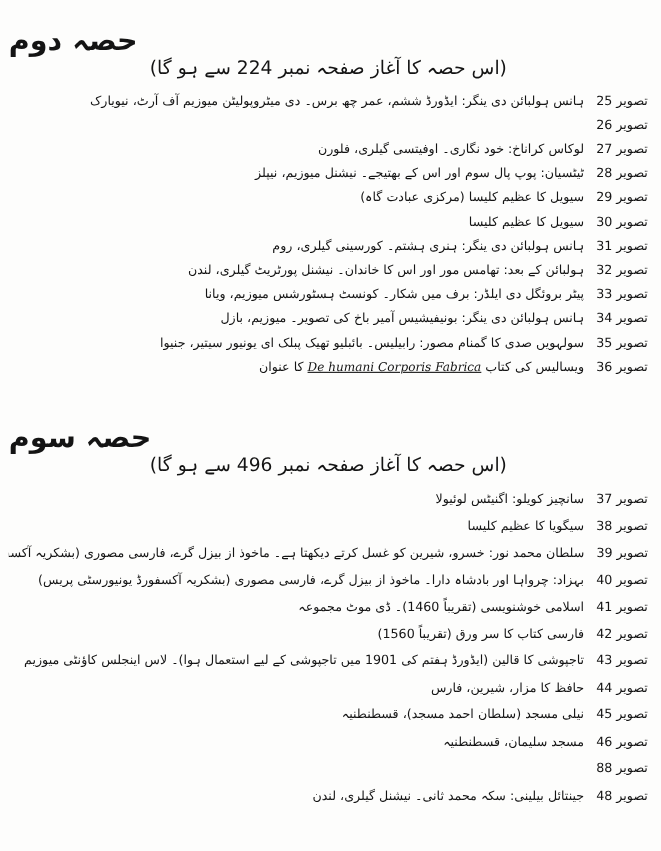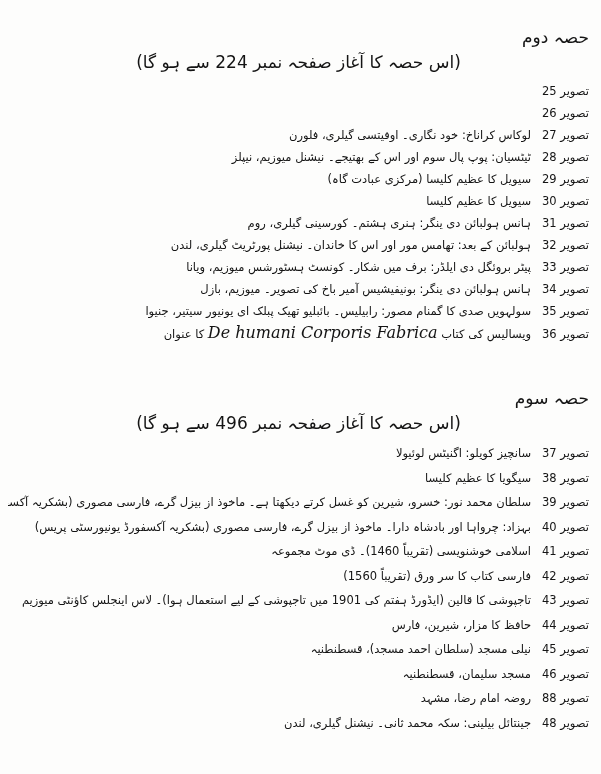--- a/index.html
+++ b/index.html
@@ -17,23 +17,23 @@
     font-family: "DejaVu Sans", sans-serif;
     direction: rtl;
     box-sizing: border-box;
     padding: 24px 12px 0 8px;
     overflow: hidden;
   }
   .part { margin: 0; }
   .part + .part { margin-top: 40px; }
   .part-title {
     margin: 0;
-    text-align: right;
-    font-size: 17px;
-    font-weight: 400;
+    text-align: left;
+    font-size: 26px;
+    font-weight: 700;
     line-height: 26px;
     letter-spacing: 0;
   }
   .part-subtitle {
     text-align: center;
     font-size: 17px;
     line-height: 20px;
     margin: 2px 0 8px 0;
   }
   .items { }
@@ -51,34 +51,36 @@
   .item-label {
     flex: 0 0 auto;
   }
   .item-text {
     flex: 0 1 auto;
     min-width: 0;
   }
   .latin {
     font-family: "DejaVu Serif", serif;
     font-style: italic;
-    font-size: 16px;
+    font-size: 11px;
+    text-decoration: underline;
   }
 </style>
 </head>
 <body>
 
 <main class="page">
 
   <section class="part sec-0">
     <h1 class="part-title">حصہ دوم</h1>
     <div class="part-subtitle">(اس حصہ کا آغاز صفحہ نمبر 224 سے ہو گا)</div>
     <div class="items">
         <div class="item">
           <span class="item-label">تصویر 25</span>
+          <span class="item-text">ہانس ہولبائن دی ینگر: ایڈورڈ ششم، عمر چھ برس۔ دی میٹروپولیٹن میوزیم آف آرٹ، نیویارک</span>
         </div>
         <div class="item">
           <span class="item-label">تصویر 26</span>
         </div>
         <div class="item">
           <span class="item-label">تصویر 27</span>
           <span class="item-text">لوکاس کراناخ: خود نگاری۔ اوفیتسی گیلری، فلورن</span>
         </div>
         <div class="item">
           <span class="item-label">تصویر 28</span>
@@ -158,21 +160,20 @@
         <div class="item">
           <span class="item-label">تصویر 45</span>
           <span class="item-text">نیلی مسجد (سلطان احمد مسجد)، قسطنطنیہ</span>
         </div>
         <div class="item">
           <span class="item-label">تصویر 46</span>
           <span class="item-text">مسجد سلیمان، قسطنطنیہ</span>
         </div>
         <div class="item">
           <span class="item-label">تصویر 88</span>
-          <span class="item-text">روضہ امام رضا، مشہد</span>
         </div>
         <div class="item">
           <span class="item-label">تصویر 48</span>
           <span class="item-text">جینتائل بیلینی: سکہ محمد ثانی۔ نیشنل گیلری، لندن</span>
         </div>
       </div>
   </section>
 
 </main>
 

